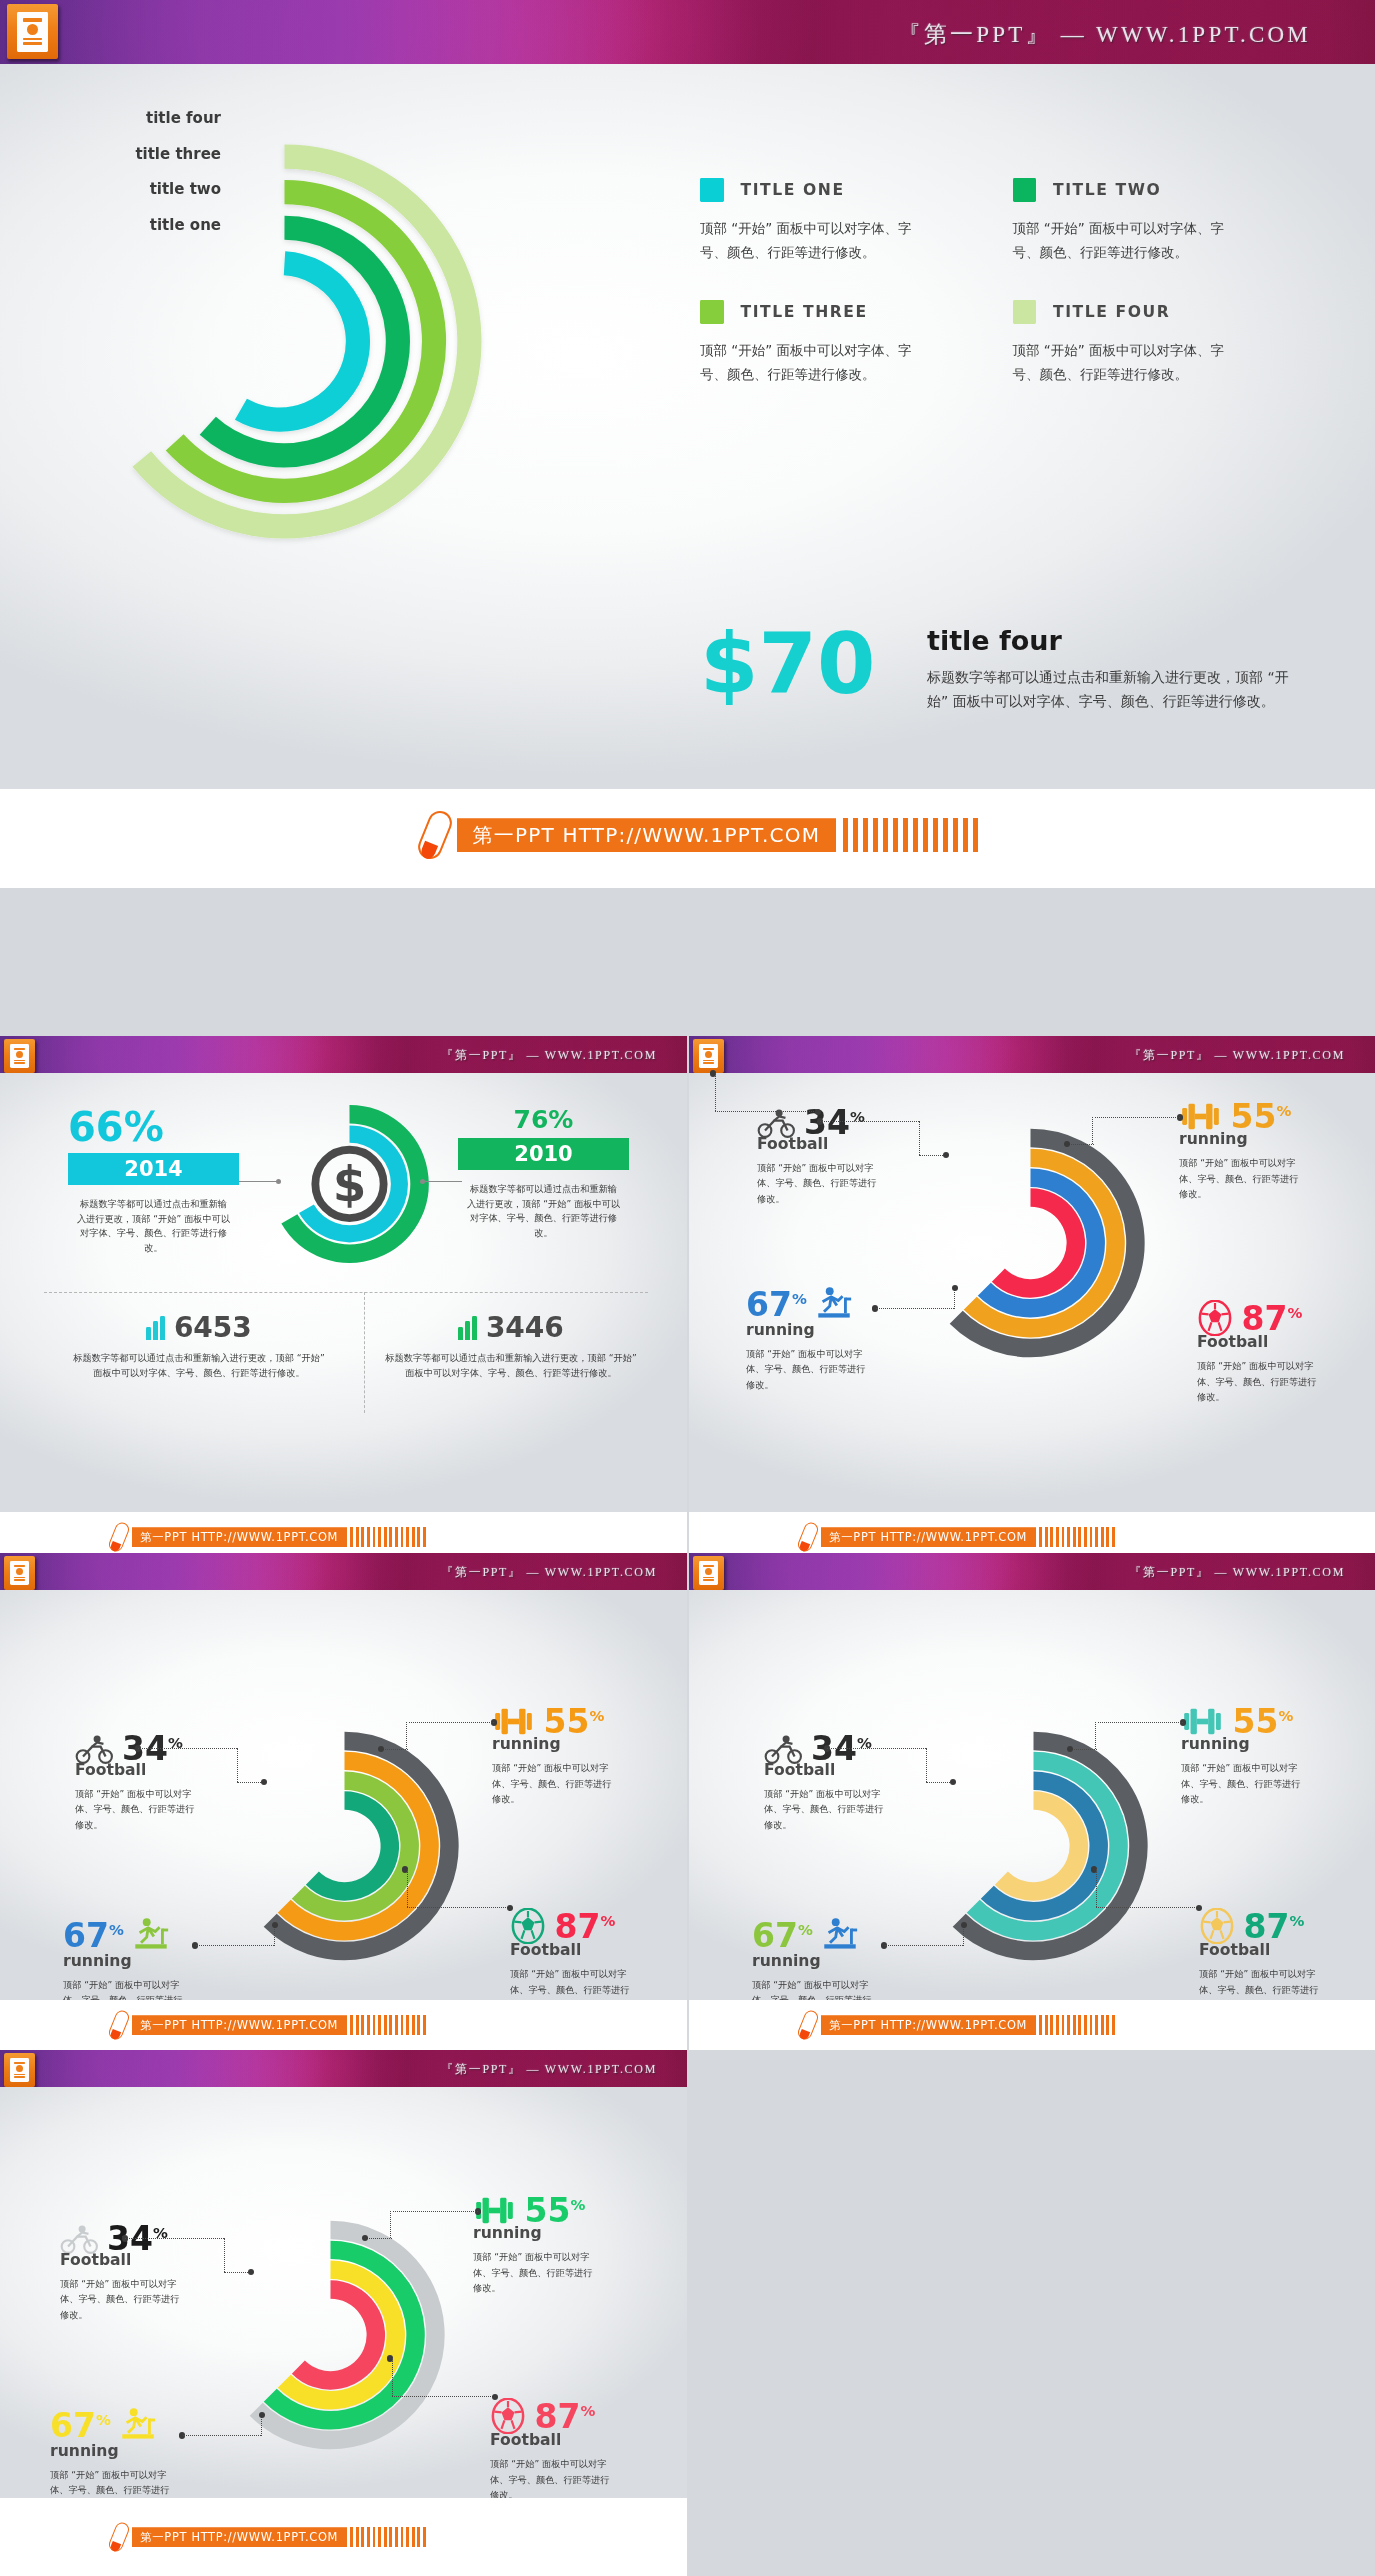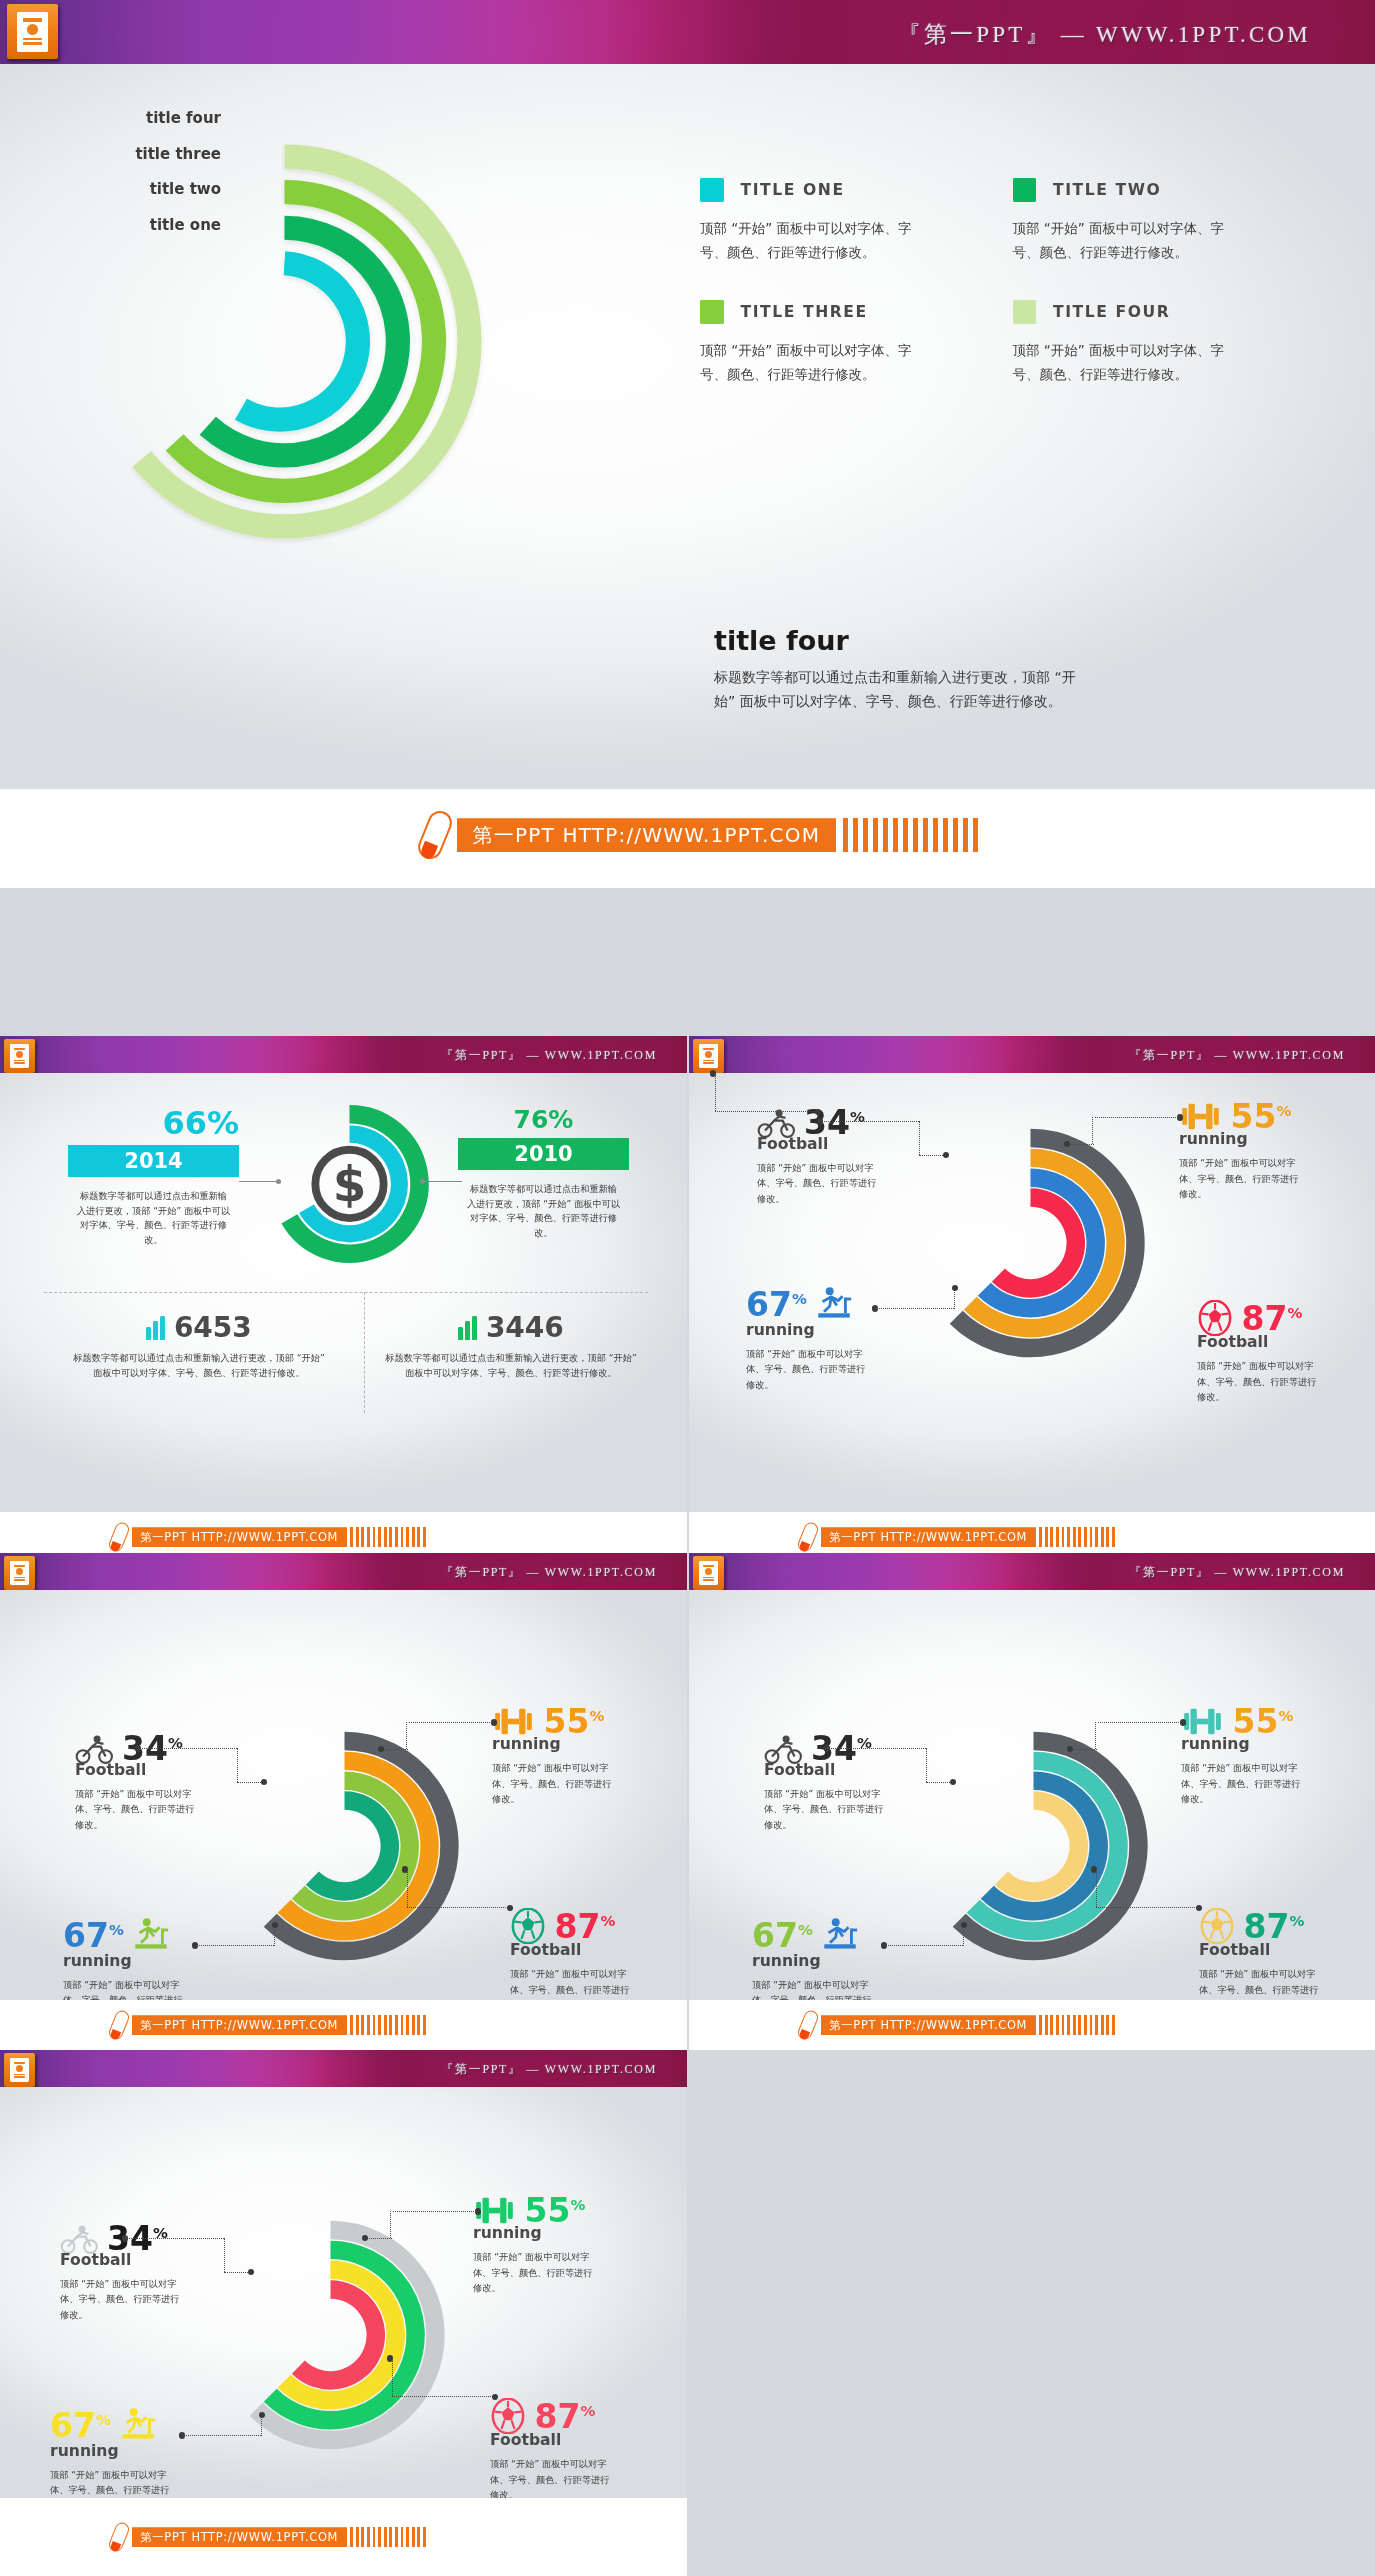--- a/index.html
+++ b/index.html
@@ -219,20 +219,21 @@
       <div class="info-cell">
         <div class="info-head">
           <span class="swatch" style="width:23.5px;height:23.5px;background:#CAE6A0;margin-right:17px;"></span>
           <span class="info-title" style="font-size:15.6px;">TITLE FOUR</span>
         </div>
         <div class="info-body" style="margin-top:15.6px;width:220px;font-size:13.5px;">顶部 “开始” 面板中可以对字体、字号、颜色、行距等进行修改。</div>
       </div>
     </div>
 
     <div class="big-number-row" style="left:700px;top:561px;width:590px;">
+      <div class="big-number" style="font-size:84px;width:213px;">$70</div>
       <div style="margin-left:14px;width:362px;">
         <div class="bn-title" style="font-size:27px;">title four</div>
         <div class="bn-body" style="font-size:14px;margin-top:10px;">标题数字等都可以通过点击和重新输入进行更改，顶部 “开始” 面板中可以对字体、字号、颜色、行距等进行修改。</div>
       </div>
     </div>
 
   </div>
 </div>
 
 <div class="footer" id="divider1">
@@ -281,21 +282,21 @@
         <g fill="none" stroke-linecap="butt">
           <path d="M 120 132 m 0 -98 A 98 98 0 1 1 35.5 181" stroke="#12B45E" stroke-width="26"></path>
           <path d="M 120 132 m 0 -70 A 70 70 0 1 1 59.5 167" stroke="#12C7DC" stroke-width="24"></path>
         </g>
         <circle cx="120" cy="132" r="48" fill="none" stroke="#4a4a4a" stroke-width="11"></circle>
         <text x="120" y="132" text-anchor="middle" dominant-baseline="central" font-family="DejaVu Sans, sans-serif" font-size="68" font-weight="700" fill="#4a4a4a">$</text>
       </svg>
     </div>
 
     <div style="position:absolute;left:68px;top:34px;width:171px;">
-      <div class="pct" style="font-size:32px;color:#12C7DC;text-align:right;">66%</div>
+      <div class="pct" style="font-size:40px;color:#12C7DC;text-align:left;">66%</div>
       <div class="year-chip" style="background:#12C7DC;font-size:21px;padding:4.3px 0;margin-top:5.7px;width:100%;">2014</div>
       <div class="small-cn" style="margin-top:11.4px;font-size:9.2px;text-align:center;padding:0 8.5px;">标题数字等都可以通过点击和重新输入进行更改，顶部 “开始” 面板中可以对字体、字号、颜色、行距等进行修改。</div>
     </div>
     <div class="connector to-right" style="left:239px;top:108px;width:40px;"></div>
 
     <div style="position:absolute;left:458px;top:34px;width:171px;">
       <div class="pct" style="font-size:25px;color:#12B45E;text-align:center;">76%</div>
       <div class="year-chip" style="background:#12B45E;font-size:21px;padding:4.3px 0;margin-top:5.7px;width:100%;">2010</div>
       <div class="small-cn" style="margin-top:11.4px;font-size:9.2px;text-align:center;padding:0 8.5px;">标题数字等都可以通过点击和重新输入进行更改，顶部 “开始” 面板中可以对字体、字号、颜色、行距等进行修改。</div>
     </div>

